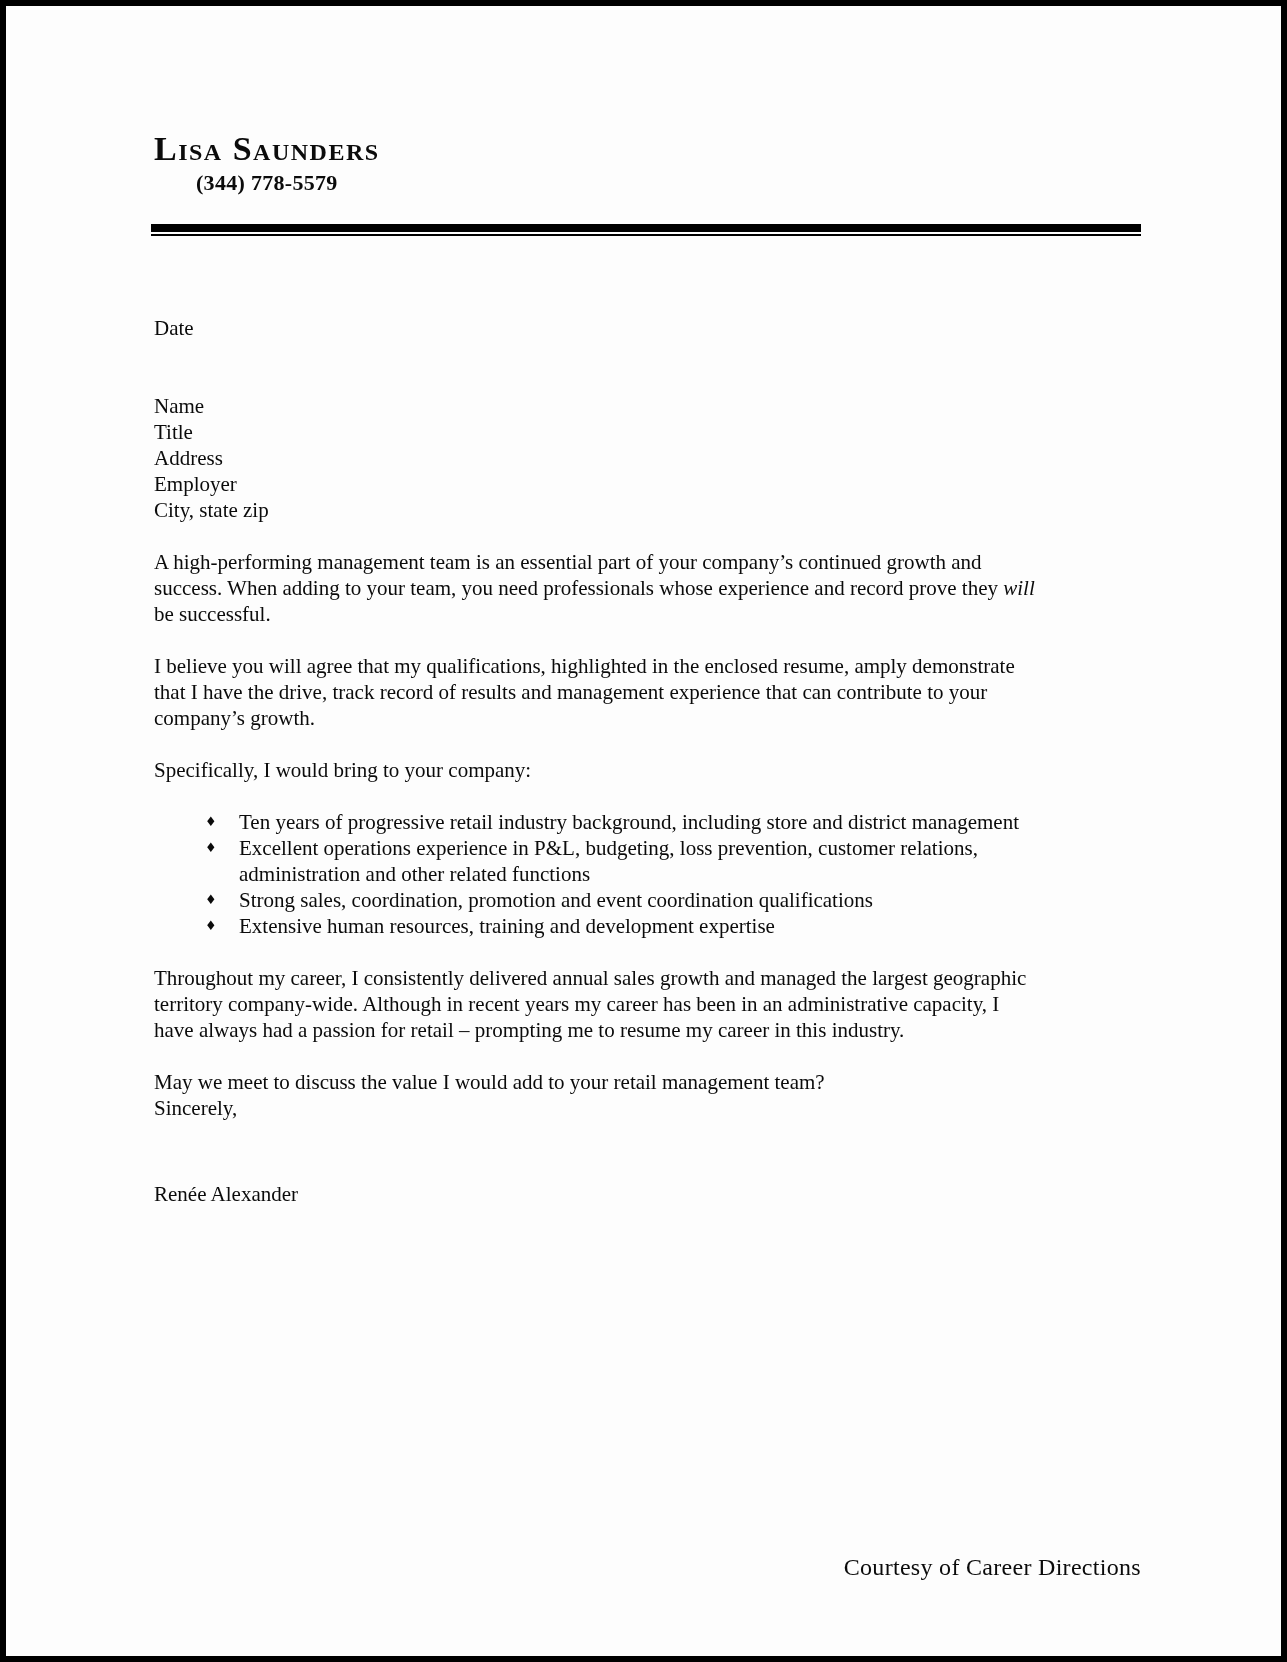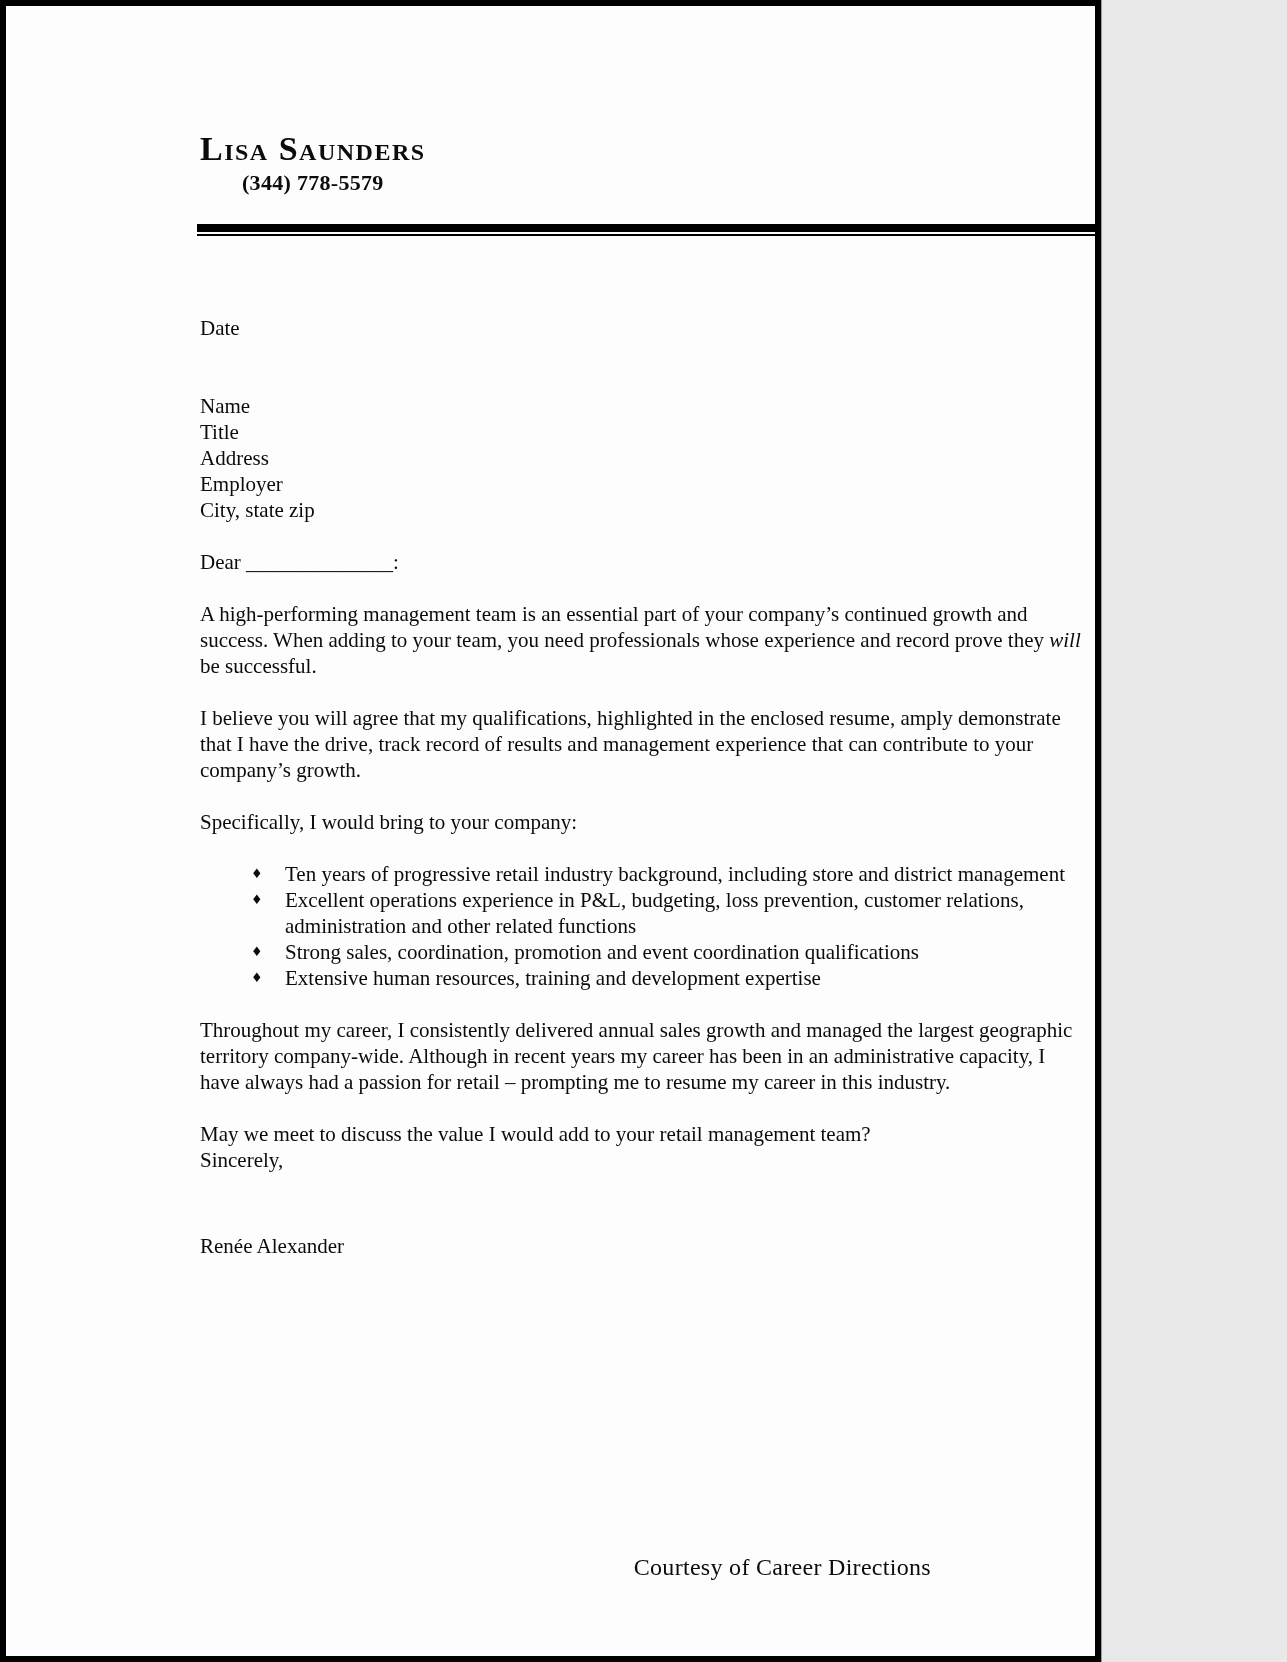--- a/index.html
+++ b/index.html
@@ -1,27 +1,26 @@
 <!DOCTYPE html>
 <html><head>
 <meta charset="utf-8">
 <style>
   * { margin: 0; padding: 0; box-sizing: border-box; }
   html, body { background: #e8e8e8; }
   .page {
     position: relative;
-    width: 1101px;
+    width: 1287px;
     height: 1662px;
     background: #fdfdfd;
     border: 6px solid #000;
     outline: 1px solid #9a9a9a;
     font-family: "Liberation Serif", "DejaVu Serif", serif;
     color: #0b0b0b;
     overflow: hidden;
-    padding-left: 46px;
   }
   .inner {
     margin: 126px 0 0 145px;
     width: 990px;
   }
   
   .letterhead {
     display: flex;
     justify-content: space-between;
     align-items: flex-start;
@@ -76,21 +75,21 @@
     line-height: 26px;
   }
   .bullet-text { flex: 1; white-space: pre-line; }
   .question    { margin-top: 26px; }
   .signoff     { }
   .signature   { margin-top: 60px; }
   
   .footer-credit {
     position: absolute;
     top: 1548px;
-    right: 164px;
+    right: 140px;
     font-size: 24px;
     letter-spacing: 0.3px;
   }
 </style>
 </head>
 <body>
 
 <div class="page">
   <div class="inner">
 
@@ -111,21 +110,20 @@
       <div class="date-line">Date</div>
 
       <div class="recipient">
         <div>Name</div>
         <div>Title</div>
         <div>Address</div>
         <div>Employer</div>
         <div>City, state zip</div>
       </div>
 
-      <div class="salutation">Dear ______________:</div>
 
       <div class="para"><span>A high-performing management team is an essential part of your company’s continued growth and
 success. When adding to your team, you need professionals whose experience and record prove they </span><em>will</em><span>
 be successful.</span></div>
 
       <div class="para">I believe you will agree that my qualifications, highlighted in the enclosed resume, amply demonstrate
 that I have the drive, track record of results and management experience that can contribute to your
 company’s growth.</div>
 
       <div class="para">Specifically, I would bring to your company:</div>

